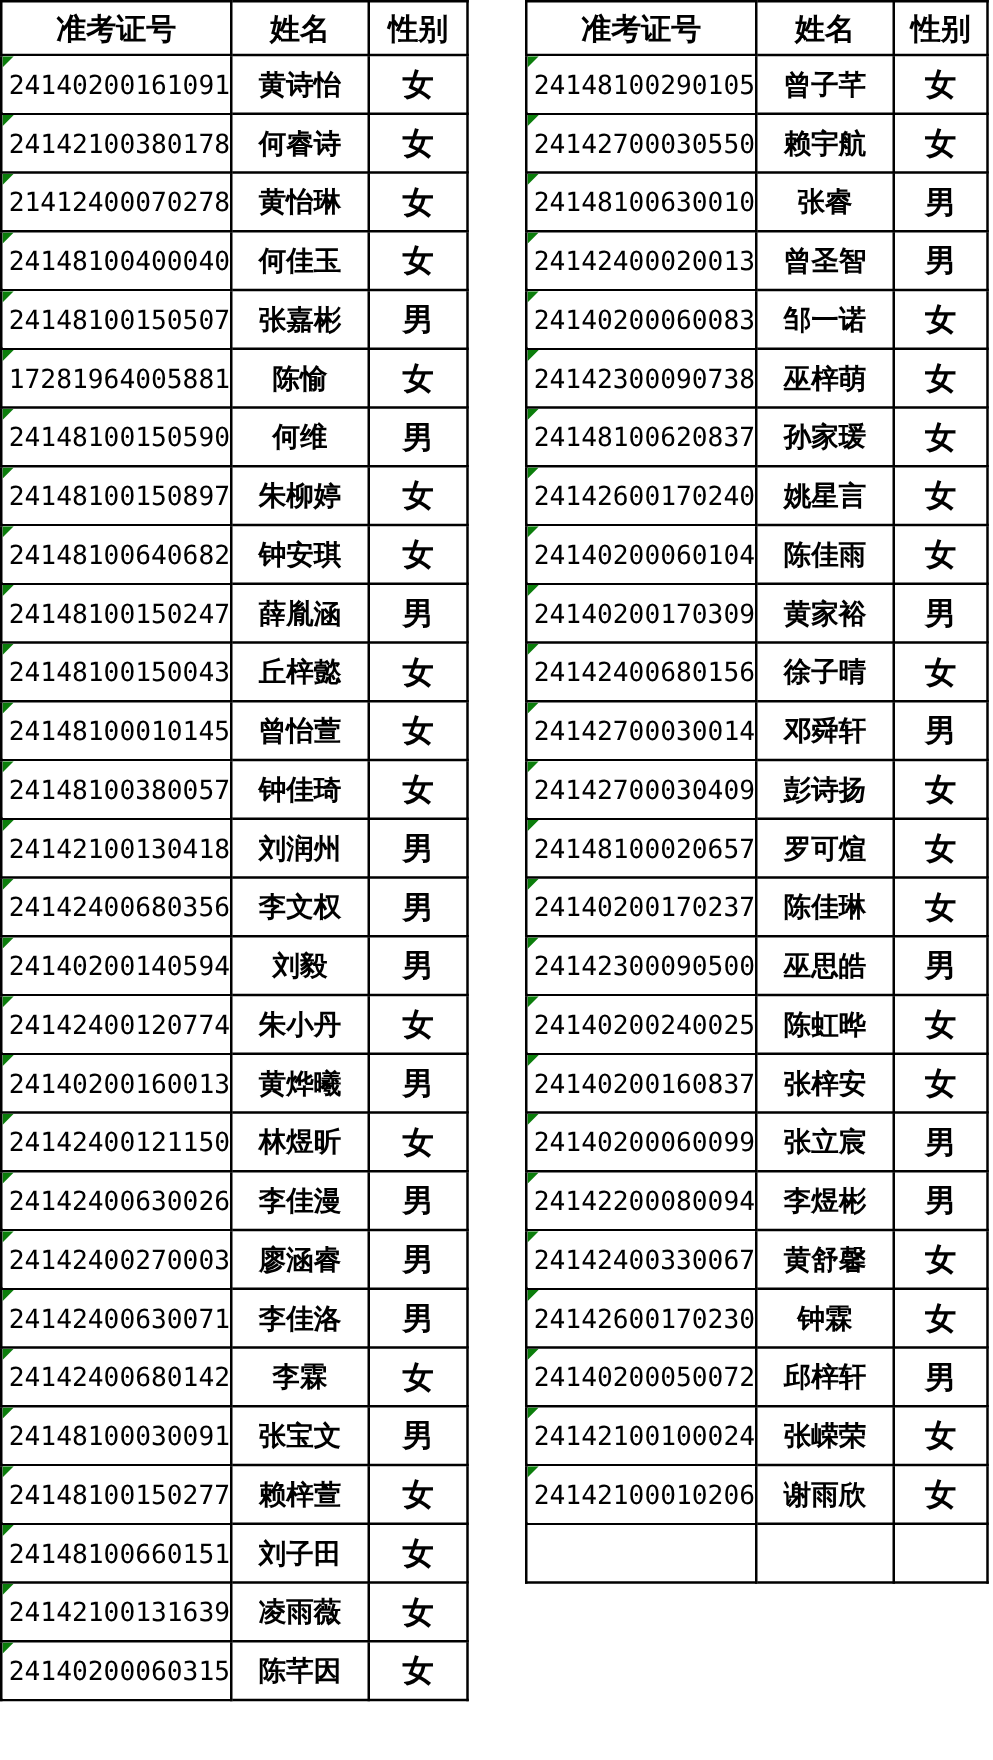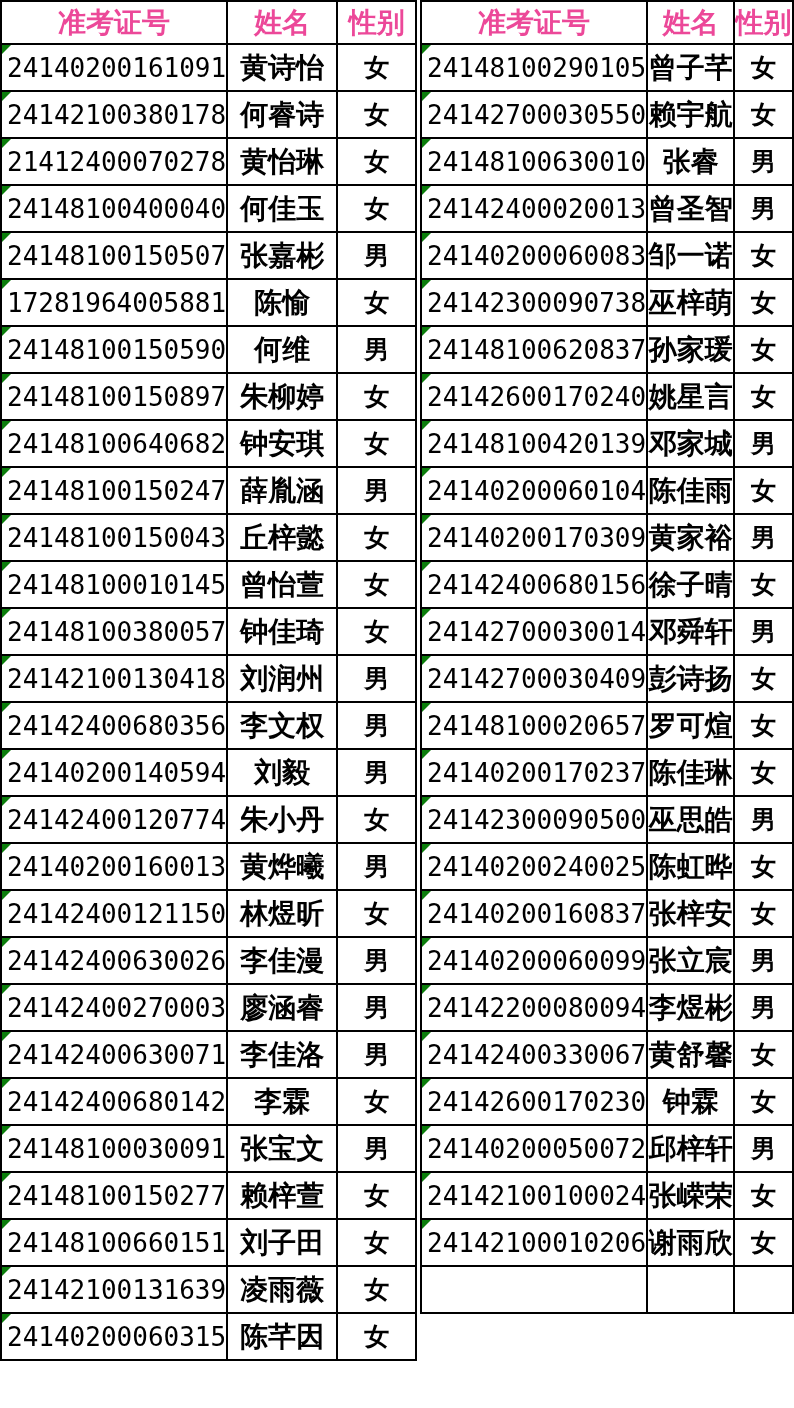--- a/index.html
+++ b/index.html
@@ -23,43 +23,43 @@
   .exam-table th,
   .exam-table td {
     border: 2px solid #000000;
     padding: 0;
     overflow: hidden;
     white-space: nowrap;
     background: #ffffff;
   }
   .exam-table th {
     height: 41px;
-    font-size: 28px;
+    font-size: 24px;
     font-weight: bold;
-    color: #ec4899;
+    color: #000000;
     text-align: center;
     vertical-align: middle;
   }
   .exam-table td {
     height: 45px;
     vertical-align: middle;
     color: #000000;
   }
   td.id-cell {
     position: relative;
     text-align: left;
     padding-left: 5px;
     font-family: "DejaVu Sans Mono", monospace;
-    font-size: 26px;
+    font-size: 21px;
     font-weight: normal;
     letter-spacing: 0px;
   }
   td.name-cell {
     text-align: center;
-    font-size: 28px;
+    font-size: 22px;
     font-weight: bold;
   }
   td.gender-cell {
     text-align: center;
     font-size: 25px;
     font-weight: bold;
   }
   .triangle {
     position: absolute;
     top: 0;
@@ -278,25 +278,20 @@
         <td class="id-cell"><span class="triangle"></span><span>24148100620837</span></td>
         <td class="name-cell"><span>孙家瑗</span></td>
         <td class="gender-cell"><span>女</span></td>
       </tr>
       <tr>
         <td class="id-cell"><span class="triangle"></span><span>24142600170240</span></td>
         <td class="name-cell"><span>姚星言</span></td>
         <td class="gender-cell"><span>女</span></td>
       </tr>
       <tr>
-        <td class="id-cell"><span class="triangle"></span><span>24148100420139</span></td>
-        <td class="name-cell"><span>邓家城</span></td>
-        <td class="gender-cell"><span>男</span></td>
-      </tr>
-      <tr>
         <td class="id-cell"><span class="triangle"></span><span>24140200060104</span></td>
         <td class="name-cell"><span>陈佳雨</span></td>
         <td class="gender-cell"><span>女</span></td>
       </tr>
       <tr>
         <td class="id-cell"><span class="triangle"></span><span>24140200170309</span></td>
         <td class="name-cell"><span>黄家裕</span></td>
         <td class="gender-cell"><span>男</span></td>
       </tr>
       <tr>

